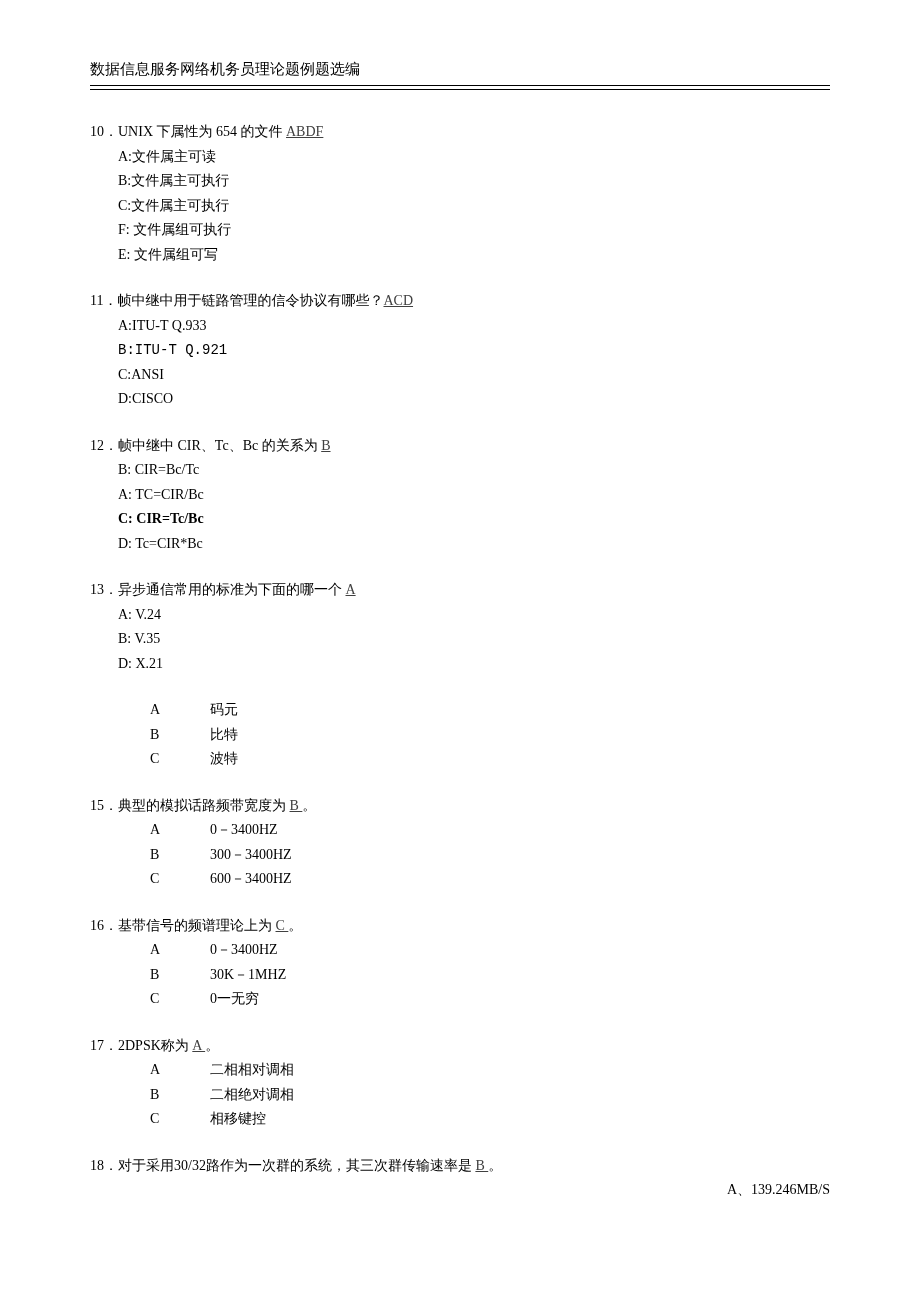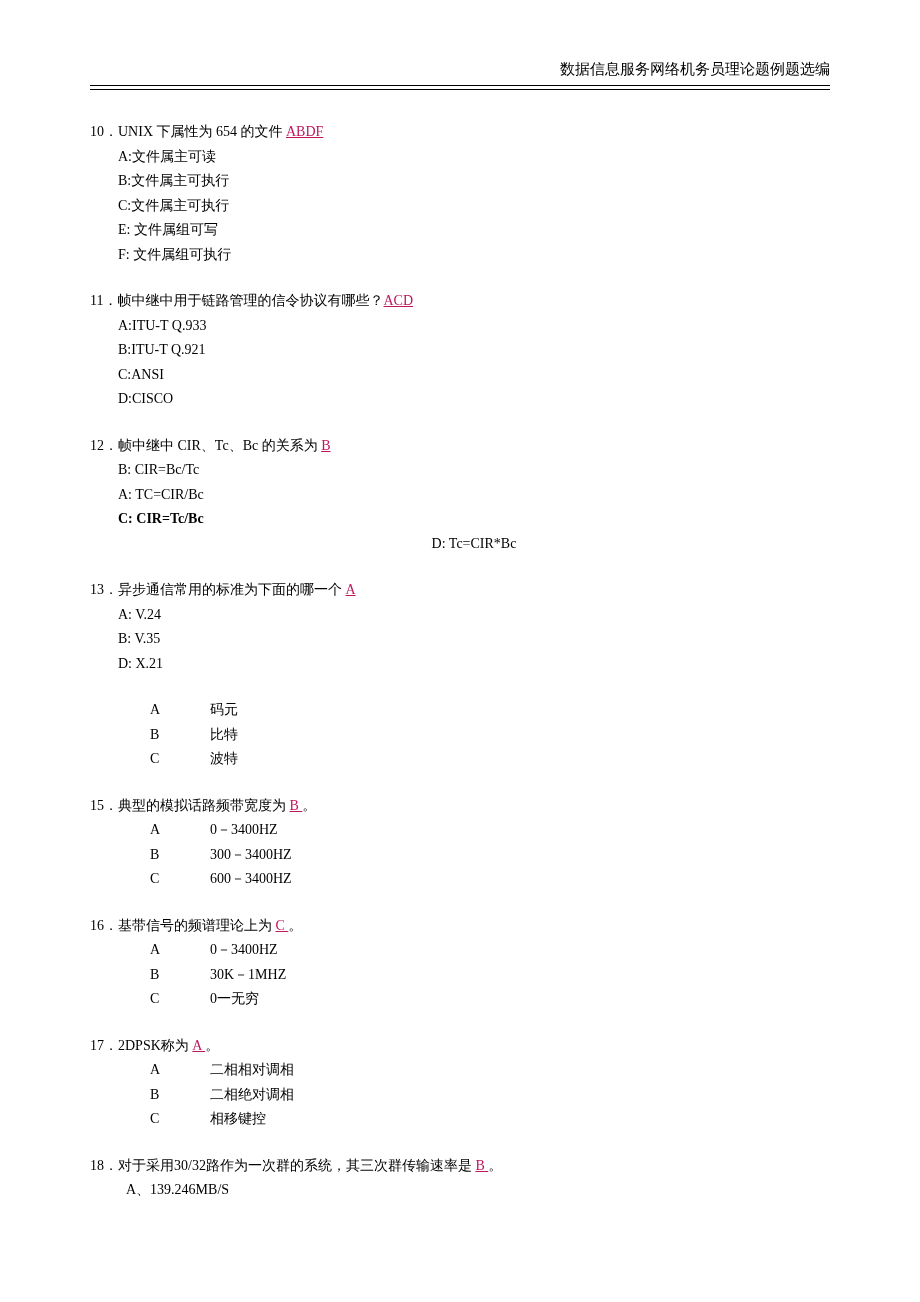--- a/index.html
+++ b/index.html
@@ -9,21 +9,21 @@
       font-size: 14px;
       color: #000;
       background: #fff;
       width: 920px;
     }
     .page {
       padding: 60px 90px 40px 90px;
       box-sizing: border-box;
     }
     .header {
-      text-align: right;
+      text-align: left;
       font-size: 15px;
       padding-bottom: 6px;
       border-bottom: 1px solid #000;
       margin-bottom: 3px;
     }
     .header-line {
       border-bottom: 1px solid #000;
       margin-bottom: 30px;
     }
     .question {
@@ -36,53 +36,53 @@
     .indent {
       padding-left: 28px;
     }
     .opt-row {
       display: flex;
     }
     .opt-letter {
       width: 60px;
     }
     .answer {
-      color: #be185d;
+      color: #404040;
       text-decoration: underline;
     }
   </style>
 </head>
 <body>
 
 <div class="page">
   <div class="header">数据信息服务网络机务员理论题例题选编</div>
   <div class="header-line"></div>
 
   <div id="questions">
       <div class="question">
         <div class="q-text"><span>10．</span><span>UNIX 下属性为 654 的文件 </span><span class="answer">ABDF</span></div>
         <div class="indent" style="padding-left: 28px;">A:文件属主可读</div>
         <div class="indent" style="padding-left: 28px;">B:文件属主可执行</div>
         <div class="indent" style="padding-left: 28px;">C:文件属主可执行</div>
+        <div class="indent" style="padding-left: 28px;">F:  文件属组可执行</div>
         <div class="indent" style="padding-left: 28px;">E:  文件属组可写</div>
-        <div class="indent" style="padding-left: 28px;">F:  文件属组可执行</div>
       </div>
       <div class="question">
         <div class="q-text"><span>11．</span><span>帧中继中用于链路管理的信令协议有哪些？</span><span class="answer">ACD</span></div>
         <div class="indent" style="padding-left: 28px;">A:ITU-T Q.933</div>
-        <div class="indent" style="padding-left: 28px;">B:ITU-T Q.921</div>
+        <div class="indent" style="padding-left: 28px; font-family: Liberation Mono, monospace;">B:ITU-T Q.921</div>
         <div class="indent" style="padding-left: 28px;">C:ANSI</div>
         <div class="indent" style="padding-left: 28px;">D:CISCO</div>
       </div>
       <div class="question">
         <div class="q-text"><span>12．</span><span>帧中继中 CIR、Tc、Bc 的关系为 </span><span class="answer">B</span></div>
         <div class="indent" style="padding-left: 28px;">B: CIR=Bc/Tc</div>
         <div class="indent" style="padding-left: 28px;">A: TC=CIR/Bc</div>
         <div class="indent" style="padding-left: 28px; font-weight: bold;">C: CIR=Tc/Bc</div>
-        <div class="indent" style="padding-left: 28px; text-align: center;">D: Tc=CIR*Bc</div>
+        <div class="indent" style="padding-left: 28px;">D: Tc=CIR*Bc</div>
       </div>
       <div class="question">
         <div class="q-text"><span>13．</span><span>异步通信常用的标准为下面的哪一个 </span><span class="answer">A</span></div>
         <div class="indent" style="padding-left: 28px;">A: V.24</div>
         <div class="indent" style="padding-left: 28px;">B: V.35</div>
         <div class="indent" style="padding-left: 28px;">D: X.21</div>
       </div>
       <div class="question">
         <div class="opt-row" style="padding-left: 60px;">
           <span class="opt-letter">A</span>
@@ -137,17 +137,17 @@
           <span class="opt-letter">B</span>
           <span>二相绝对调相</span>
         </div>
         <div class="opt-row" style="padding-left: 60px;">
           <span class="opt-letter">C</span>
           <span>相移键控</span>
         </div>
       </div>
       <div class="question">
         <div class="q-text"><span>18．</span><span>对于采用30/32路作为一次群的系统，其三次群传输速率是 </span><span class="answer">  B  </span><span> 。</span></div>
-        <div class="indent" style="padding-left: 36px;">A、139.246MB/S</div>
+        <div class="indent" style="padding-left: 36px; text-align: right;">A、139.246MB/S</div>
       </div>
     </div>
 
 </div>
 
 </body></html>

